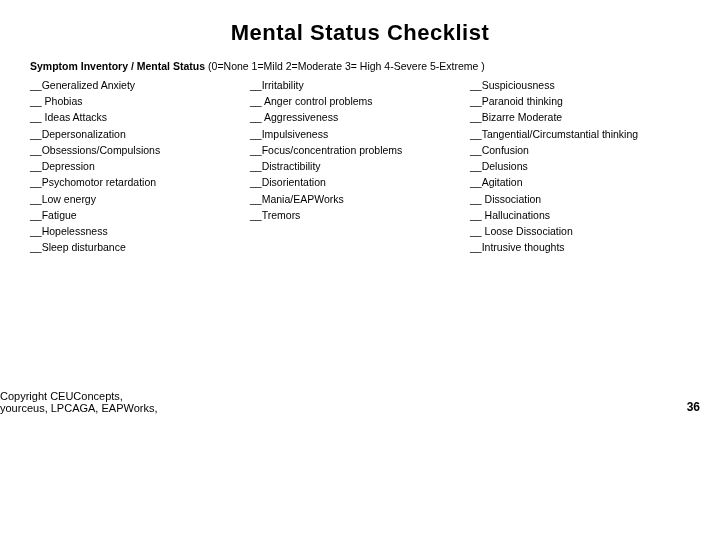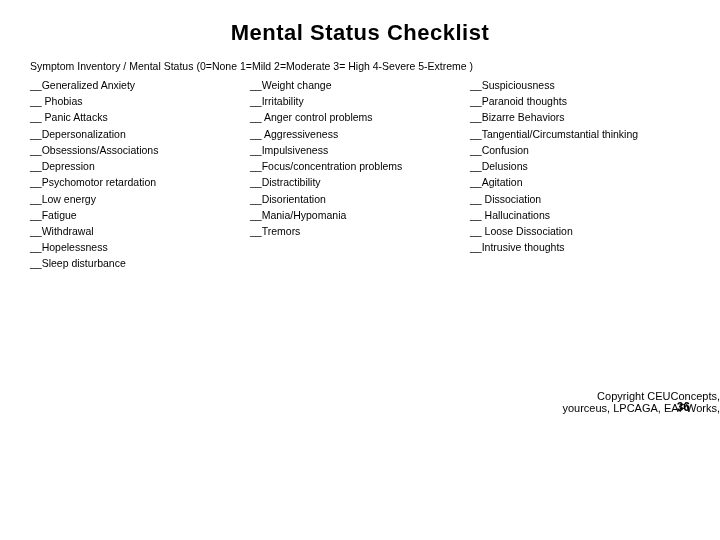--- a/index.html
+++ b/index.html
@@ -20,21 +20,21 @@
     }
     .title {
       text-align: center;
       font-size: 22px;
       font-weight: bold;
       margin-bottom: 14px;
       letter-spacing: 0.5px;
     }
     .subtitle {
       font-size: 10.5px;
-      font-weight: normal;
+      font-weight: bold;
       margin-bottom: 6px;
     }
     .columns {
       display: flex;
       flex-direction: row;
       gap: 0px;
       width: 100%;
     }
     .col {
       flex: 1;
@@ -47,77 +47,75 @@
       align-items: flex-start;
       font-size: 10.5px;
       line-height: 1.45;
       white-space: nowrap;
     }
     .footer {
       position: absolute;
       bottom: 18px;
       left: 0;
       right: 0;
-      text-align: right;
+      text-align: left;
       font-size: 11px;
       color: #000;
     }
     .page-num {
       position: absolute;
       bottom: 18px;
-      right: 30px;
+      right: 20px;
       font-size: 12px;
       font-weight: bold;
     }
   </style>
 </head>
 <body>
 
 <div class="page">
   <div class="title">Mental Status Checklist</div>
 
   <div style="margin-bottom:6px;">
     <span class="subtitle">Symptom Inventory / Mental Status</span>
     <span style="font-size:10.5px;font-weight:normal;">(0=None  1=Mild  2=Moderate  3= High  4-Severe  5-Extreme )</span>
   </div>
 
   <div class="columns">
 
     <div class="col" id="col1">
         <div class="item">__Generalized Anxiety</div>
         <div class="item">__ Phobias</div>
-        <div class="item">__ Panic Attacks</div>
+        <div class="item">__ Ideas Attacks</div>
         <div class="item">__Depersonalization</div>
-        <div class="item">__Obsessions/Associations</div>
+        <div class="item">__Obsessions/Compulsions</div>
         <div class="item">__Depression</div>
         <div class="item">__Psychomotor retardation</div>
         <div class="item">__Low energy</div>
         <div class="item">__Fatigue</div>
-        <div class="item">__Withdrawal</div>
         <div class="item">__Hopelessness</div>
         <div class="item">__Sleep disturbance</div>
       </div>
 
     <div class="col" id="col2">
-        <div class="item">__Weight change</div>
         <div class="item">__Irritability</div>
         <div class="item">__ Anger control problems</div>
         <div class="item">__ Aggressiveness</div>
         <div class="item">__Impulsiveness</div>
         <div class="item">__Focus/concentration problems</div>
         <div class="item">__Distractibility</div>
         <div class="item">__Disorientation</div>
-        <div class="item">__Mania/Hypomania</div>
+        <div class="item">__Mania/EAPWorks</div>
         <div class="item">__Tremors</div>
       </div>
 
     <div class="col" id="col3">
         <div class="item">__Suspiciousness</div>
-        <div class="item">__Paranoid thoughts</div>
-        <div class="item">__Bizarre Behaviors</div>
+        <div class="item">__Paranoid thinking</div>
+        <div class="item">__Bizarre Moderate</div>
         <div class="item">__Tangential/Circumstantial thinking</div>
         <div class="item">__Confusion</div>
         <div class="item">__Delusions</div>
         <div class="item">__Agitation</div>
         <div class="item">__ Dissociation</div>
         <div class="item">__ Hallucinations</div>
         <div class="item">__ Loose Dissociation</div>
         <div class="item">__Intrusive thoughts</div>
       </div>
   </div>

